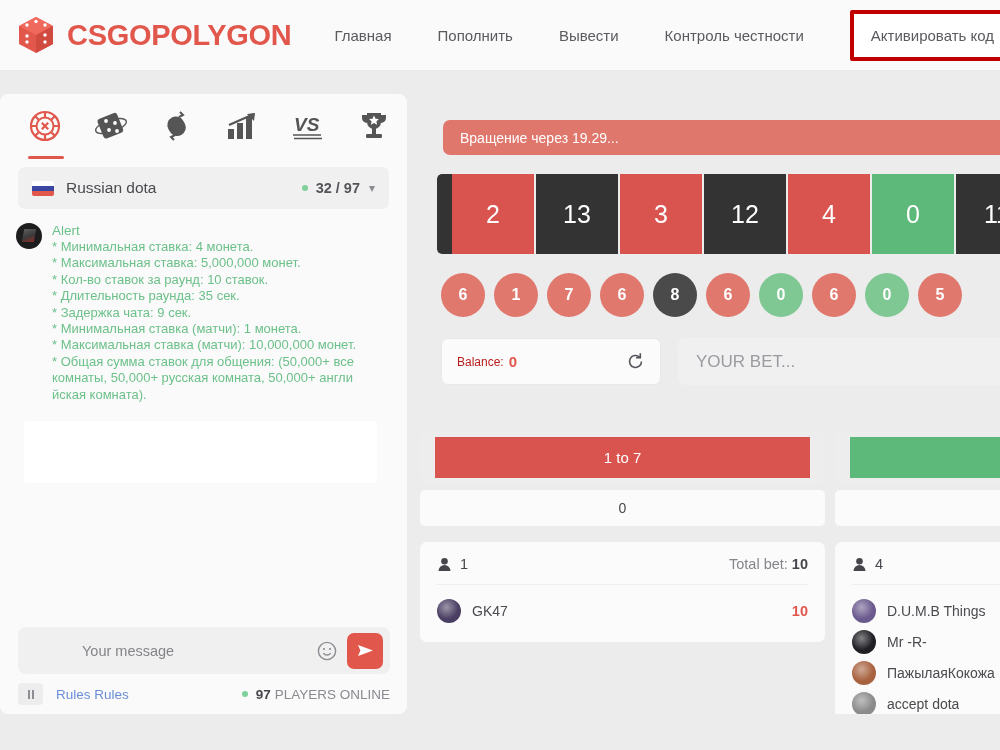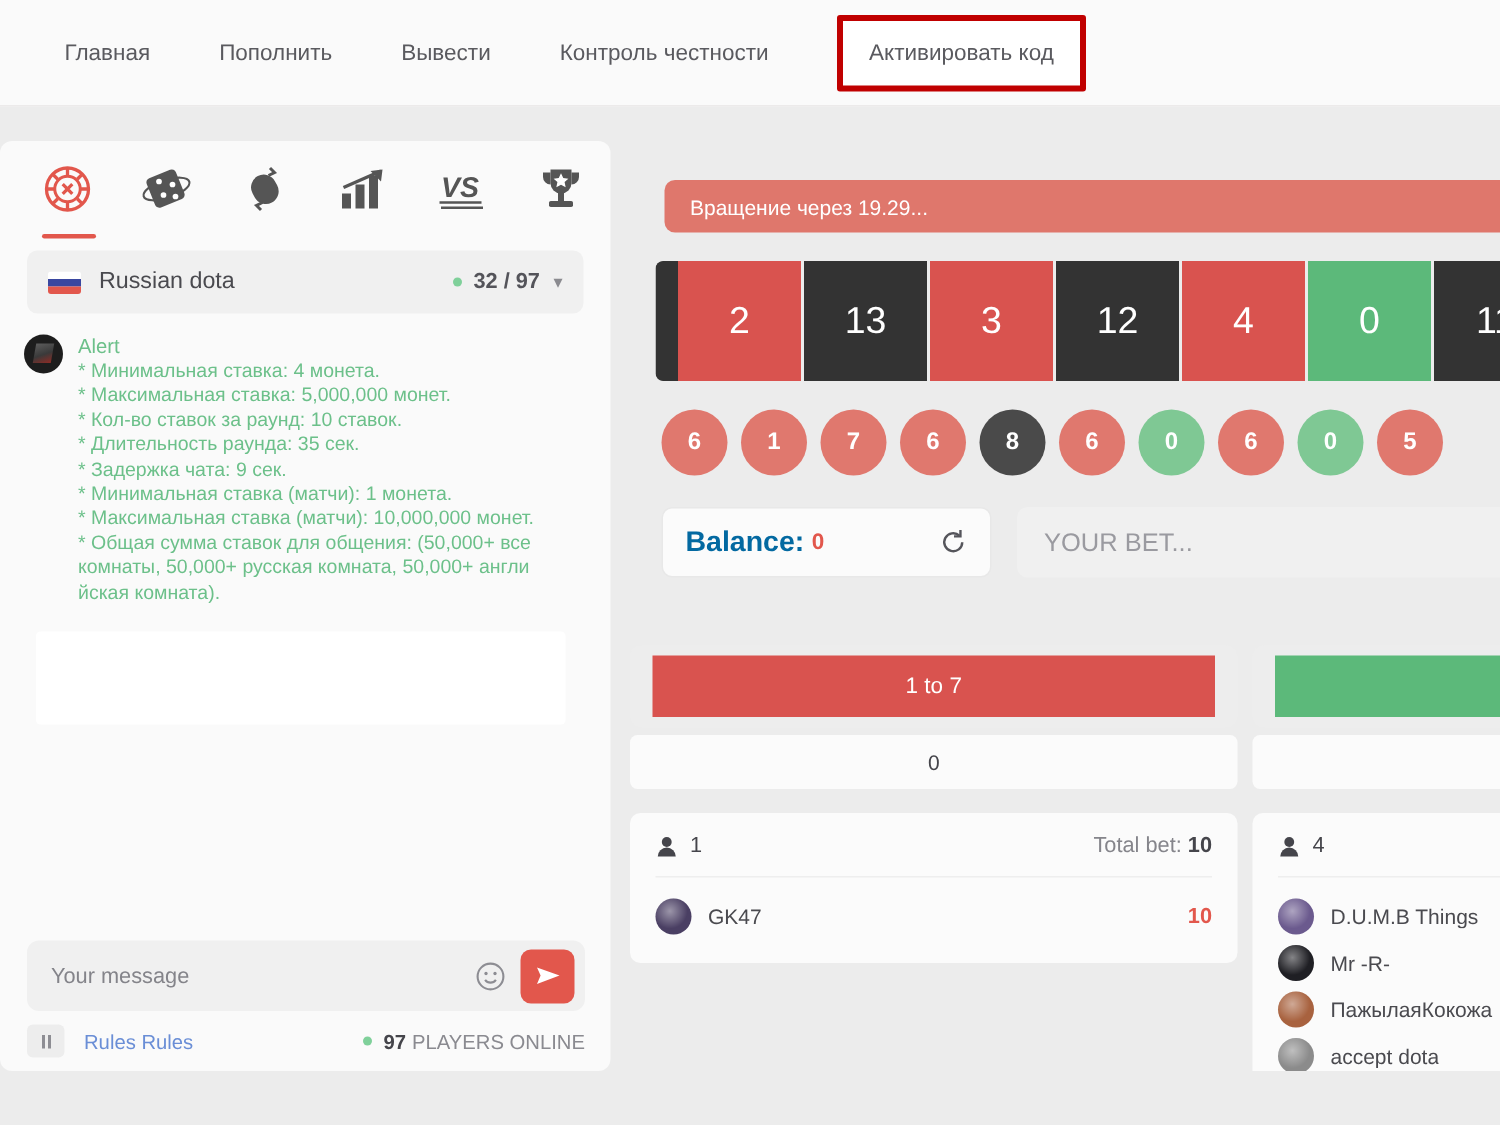--- a/index.html
+++ b/index.html
@@ -103,20 +103,21 @@
   #chat-input-row {
     position: absolute; left: 18px; top: 533px;
     width: 372px; height: 47px;
     background: #f0f0f0; border-radius: 8px;
     display: flex; align-items: center; padding: 0 7px 0 16px;
   }
   #chat-input {
     border: 0; background: transparent; outline: none; flex: 1;
     font-size: 14.5px; color: #4a4a4f;
     font-family: "Liberation Sans", sans-serif;
+    margin-left: 48px;
   }
   #chat-input::placeholder { color: #84848a; }
   #emoji-btn { margin-right: 10px; cursor: pointer; display: flex; }
   #send-btn {
     width: 36px; height: 36px; background: #e2574c;
     border-radius: 7px; display: flex; align-items: center;
     justify-content: center; cursor: pointer;
   }
 
   #chat-footer {
@@ -174,21 +175,21 @@
   .hist.red { background: #e0786e; }
   .hist.dark { background: #4a4a4a; }
   .hist.green { background: #7fc894; }
 
   #balance-box {
     position: absolute; left: 441px; top: 338px;
     width: 220px; height: 47px;
     background: #fbfbfb; border: 1px solid #e8e8e8; border-radius: 7px;
     display: flex; align-items: center; padding: 0 15px;
   }
-  #balance-label { font-size: 19px; color: #0369a1; font-weight: bold; }
+  #balance-label { font-size: 12px; color: #b91c1c; }
   #balance-value { font-size: 15px; color: #e2574c; margin-left: 5px; font-weight: bold; }
   #refresh-btn { margin-left: auto; cursor: pointer; display: flex; }
 
   #bet-input-box {
     position: absolute; left: 678px; top: 338px;
     width: 365px; height: 47px;
     background: #f0f0f0; border-radius: 7px;
     display: flex; align-items: center; padding: 0 18px;
   }
   #bet-input {
@@ -248,20 +249,37 @@
 
   #bottom-strip {
     position: absolute; left: 0; top: 714px; width: 1000px; height: 36px;
     background: #ececec;
   }
 </style>
 </head>
 <body>
 
 <div id="header">
+  <div id="logo-block">
+    <span class="logo-cube">
+      <svg viewBox="0 0 40 40" width="40" height="40">
+        <path d="M20 2 L37 11 L37 29 L20 38 L3 29 L3 11 Z" fill="#e2574c"></path>
+        <path d="M20 2 L37 11 L20 20 L3 11 Z" fill="#ef6a5d"></path>
+        <path d="M20 20 L37 11 L37 29 L20 38 Z" fill="#d14a40"></path>
+        <circle cx="11" cy="10" r="1.7" fill="#fff"></circle>
+        <circle cx="20" cy="6.5" r="1.7" fill="#fff"></circle>
+        <circle cx="29" cy="10" r="1.7" fill="#fff"></circle>
+        <circle cx="11" cy="21" r="1.7" fill="#fff"></circle>
+        <circle cx="11" cy="27" r="1.7" fill="#fff"></circle>
+        <circle cx="29" cy="20" r="1.7" fill="#fff"></circle>
+        <circle cx="29" cy="27" r="1.7" fill="#fff"></circle>
+      </svg>
+    </span>
+    <span id="brand">CSGOPOLYGON</span>
+  </div>
 
   <nav id="nav">
     <span class="nav-item">Главная</span>
     <span class="nav-item">Пополнить</span>
     <span class="nav-item">Вывести</span>
     <span class="nav-item">Контроль честности</span>
     <span class="nav-item boxed">Активировать код</span>
   </nav>
 </div>
 

